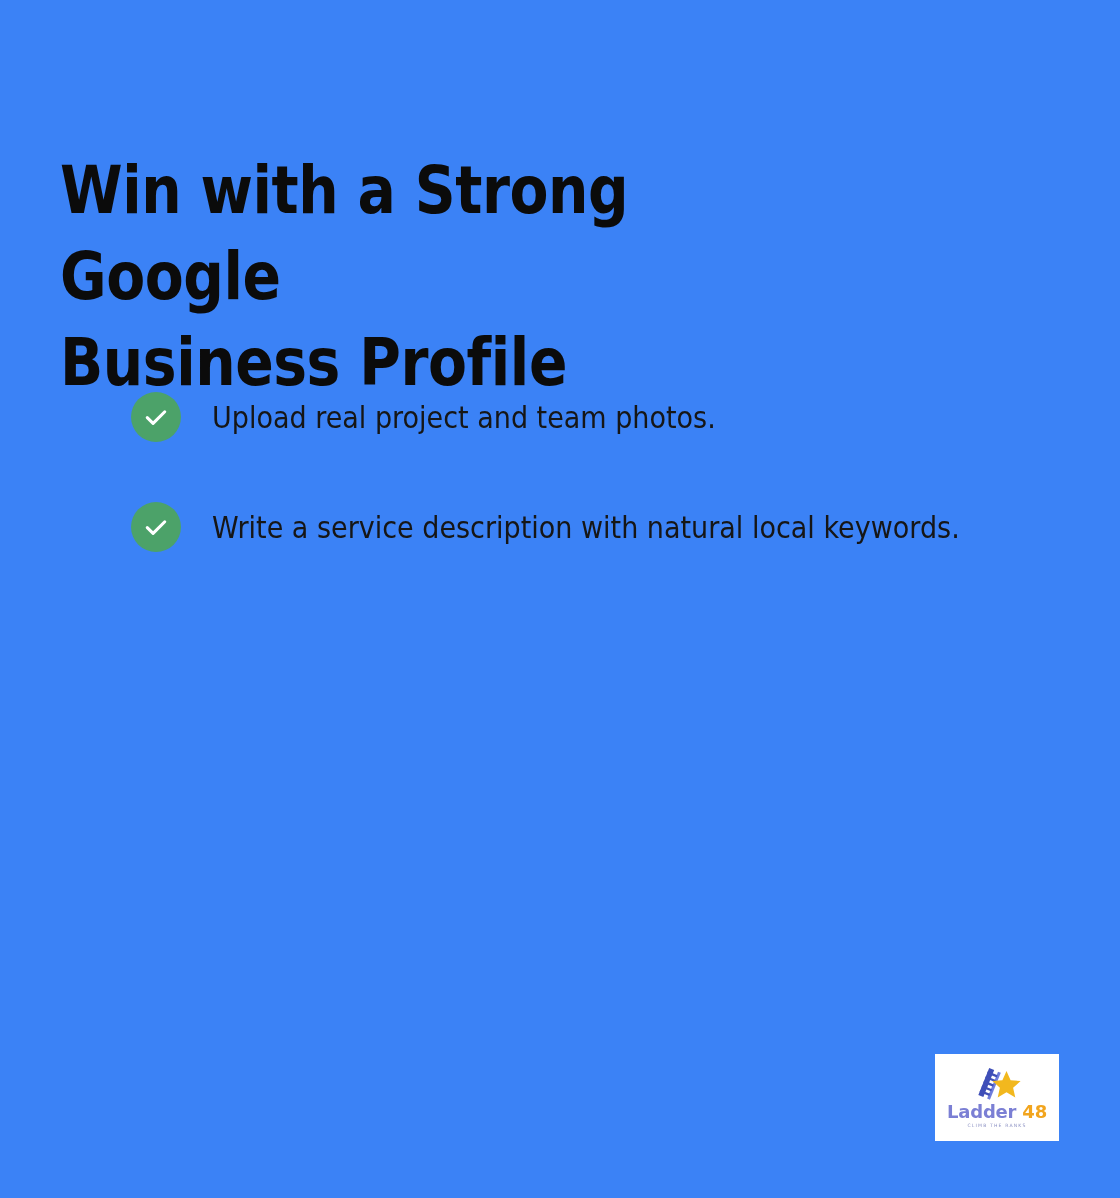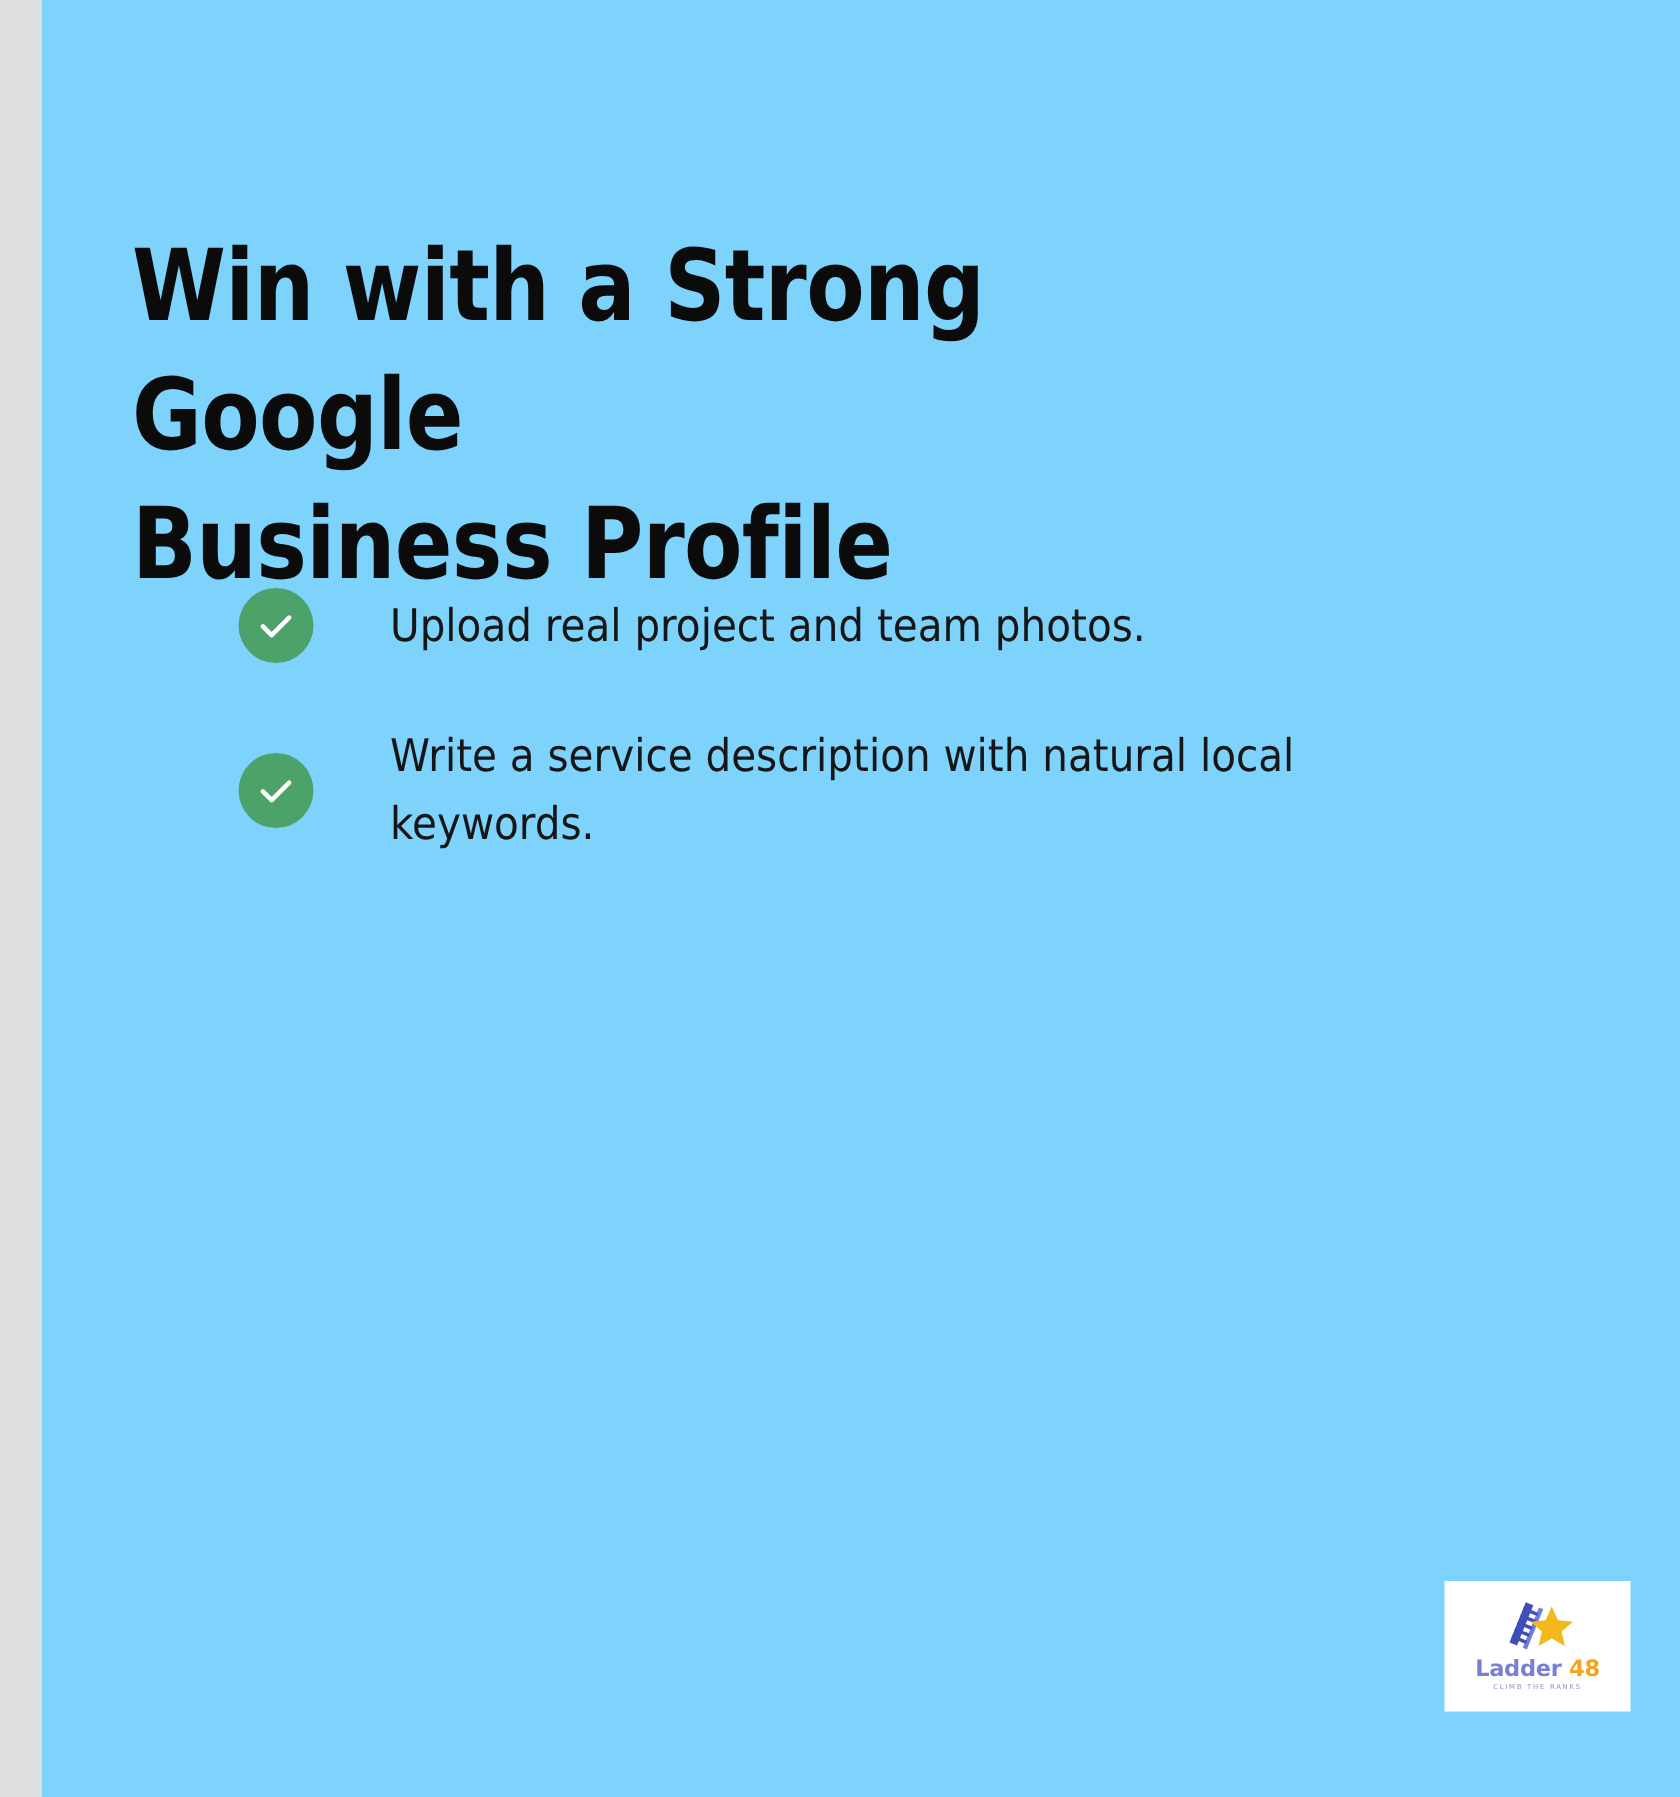--- a/index.html
+++ b/index.html
@@ -11,22 +11,21 @@
     height: 1198px;
     background: #dedfdf;
     font-family: "Liberation Sans", sans-serif;
     overflow: hidden;
     position: relative;
   }
 
   .poster {
     position: absolute;
     inset: 0;
-    background: #7dd3fc;
-    margin-left: 28px;
+    background: #3b82f6;
   }
 
   
   .title {
     position: absolute;
     left: 60px;
     top: 104px;
     width: 900px;
     font-family: "DejaVu Sans", sans-serif;
     font-weight: 700;
@@ -45,21 +44,20 @@
     left: 131px;
     top: 362px;
     width: 930px;
   }
 
   .check-item {
     display: flex;
     align-items: center;
     min-height: 110px;
     margin: 0;
-    gap: 20px;
   }
 
   .check-icon {
     flex: 0 0 auto;
     width: 50px;
     height: 50px;
     border-radius: 50%;
     background: #4ca269;
     display: flex;
     align-items: center;
@@ -100,21 +98,21 @@
   .logo-mark {
     width: 52px;
     height: 34px;
     display: block;
     margin-bottom: 2px;
   }
 
   .logo-wordmark {
     font-family: "DejaVu Sans", sans-serif;
     font-weight: 700;
-    font-size: 15px;
+    font-size: 18px;
     line-height: 16px;
     letter-spacing: -0.2px;
     white-space: nowrap;
   }
   .logo-word-main { color: #7b7fd4; }
   .logo-word-num  { color: #f2a51e; }
 
   .logo-tagline {
     font-family: "DejaVu Sans", sans-serif;
     font-size: 4.6px;

